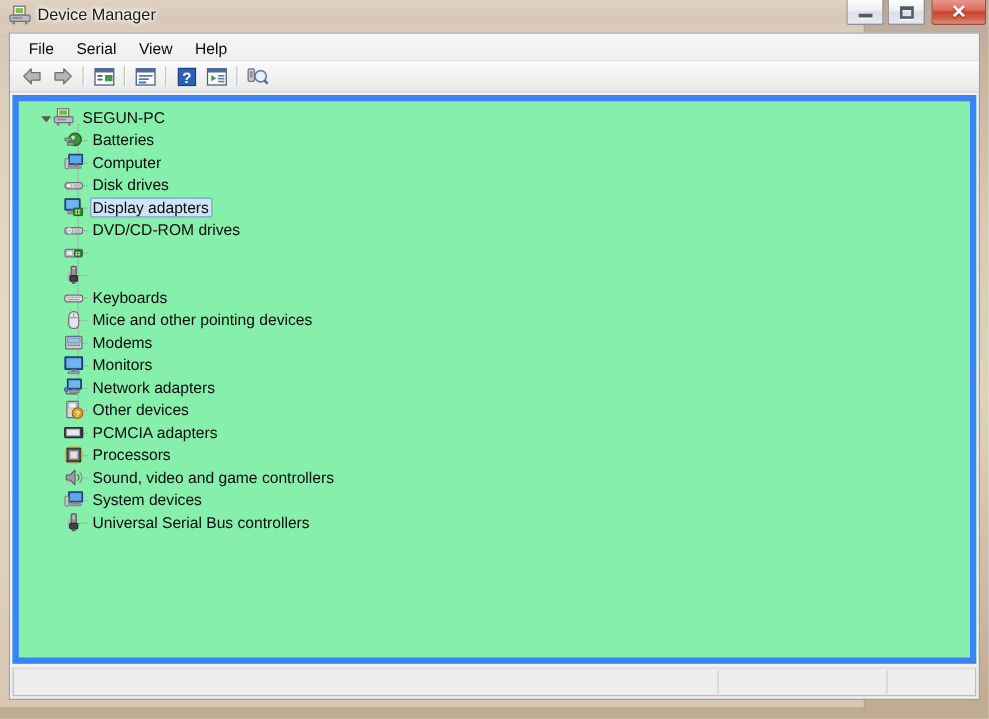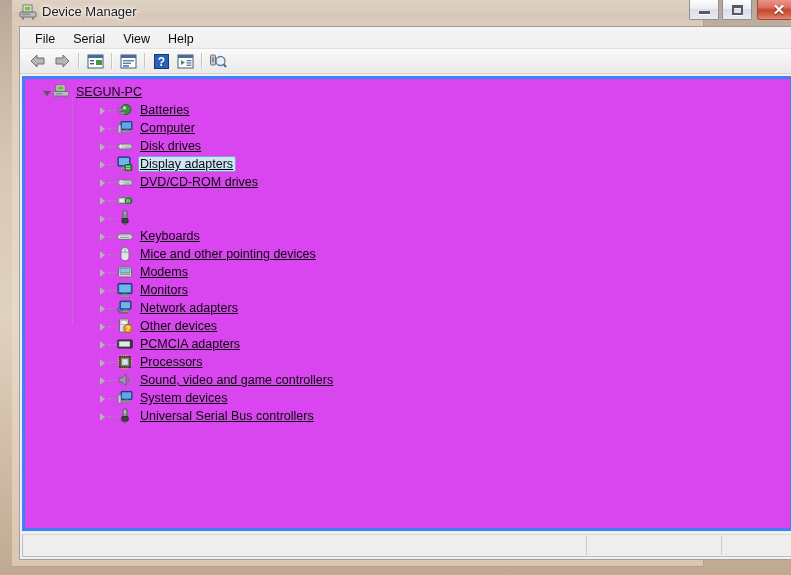--- a/index.html
+++ b/index.html
@@ -14,21 +14,21 @@
   body {
     background: linear-gradient(180deg,
       #b9a898 0%, #c8b7a4 12%, #d8c8b4 30%,
       #e0d2bf 55%, #d2bda6 78%, #c0a991 100%);
     position: relative;
   }
 
   
   #window {
     position: absolute;
-    left: 12px; top: 0;
+    left: 0; top: 0;
     width: 692px;
     height: 567px;
     background: rgba(236, 222, 205, 0.55);
     border: 1px solid rgba(150,130,110,0.55);
     border-top: none;
     border-left: none;
   }
 
   
   #titlebar {
@@ -156,40 +156,39 @@
     box-shadow: 1px 0 0 #fafafa;
   }
 
   
   #treepane {
     position: absolute;
     left: 2px;
     top: 49px;
     width: 771px;
     height: 455px;
-    background: #d946ef;
-    border: 3px solid #3b82f6;
+    background: #86efac;
+    border: 5px solid #3b82f6;
     overflow: hidden;
-    text-decoration: underline;
   }
   #tree {
     position: relative;
     padding-top: 4px;
   }
 
   .row {
     position: relative;
     height: 18px;
     display: flex;
     align-items: center;
     white-space: nowrap;
     cursor: default;
   }
   .row.root { padding-left: 16px; }
-  .row.child { padding-left: 36px; margin-left: 36px; }
+  .row.child { padding-left: 16px; }
 
   .expander {
     position: absolute;
     width: 11px; height: 11px;
     display: flex; align-items: center; justify-content: center;
   }
   .row.root .expander { left: 16px; top: 4px; }
   .row.child .expander { left: 36px; top: 4px; }
 
   

